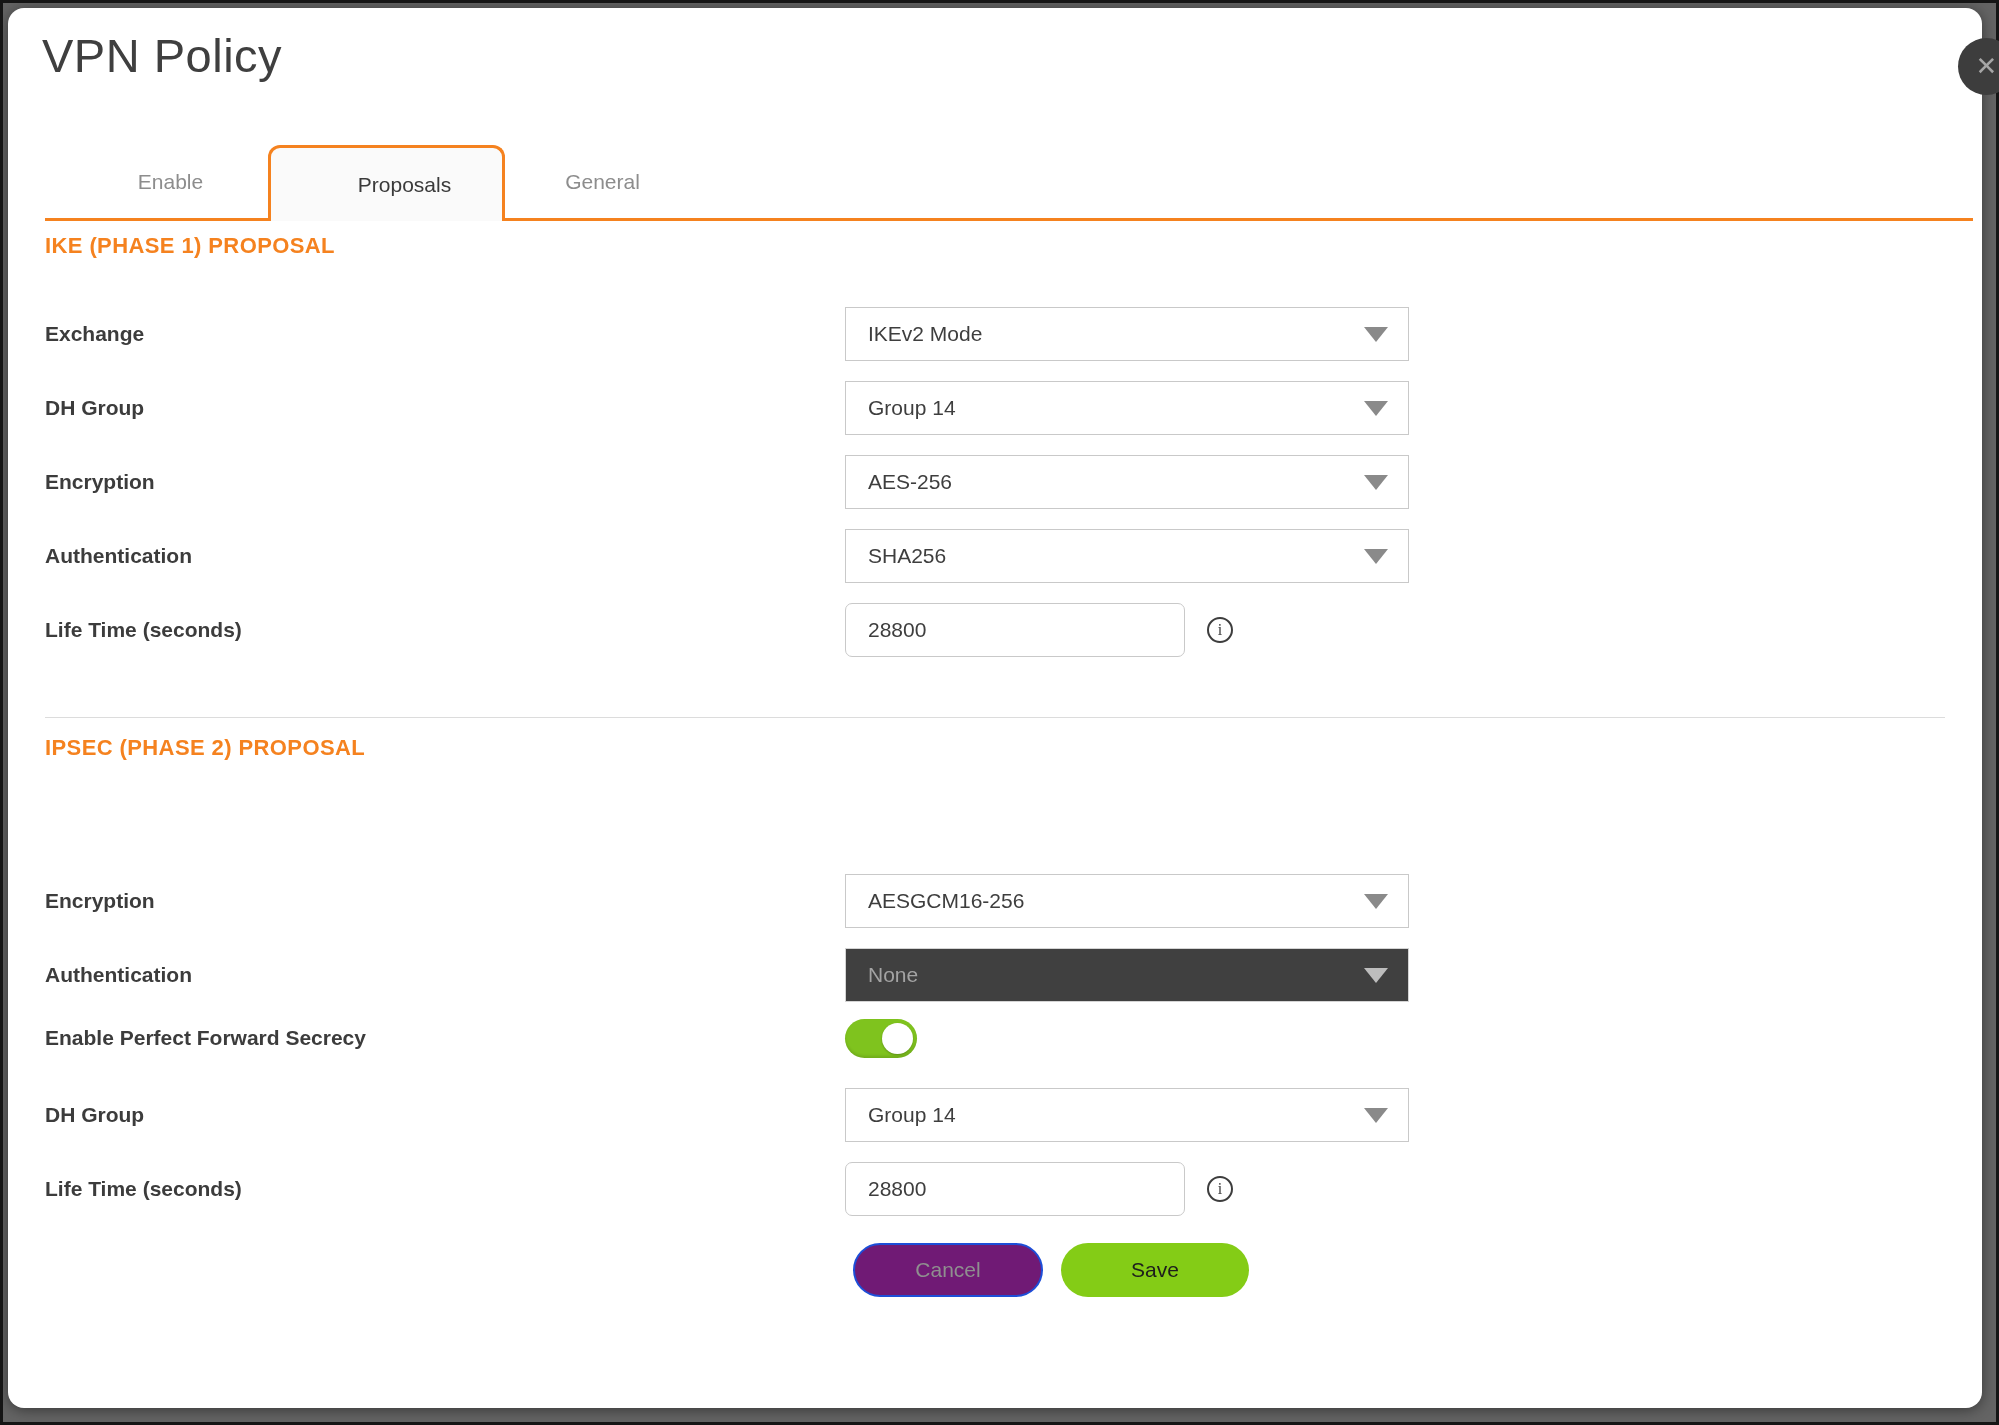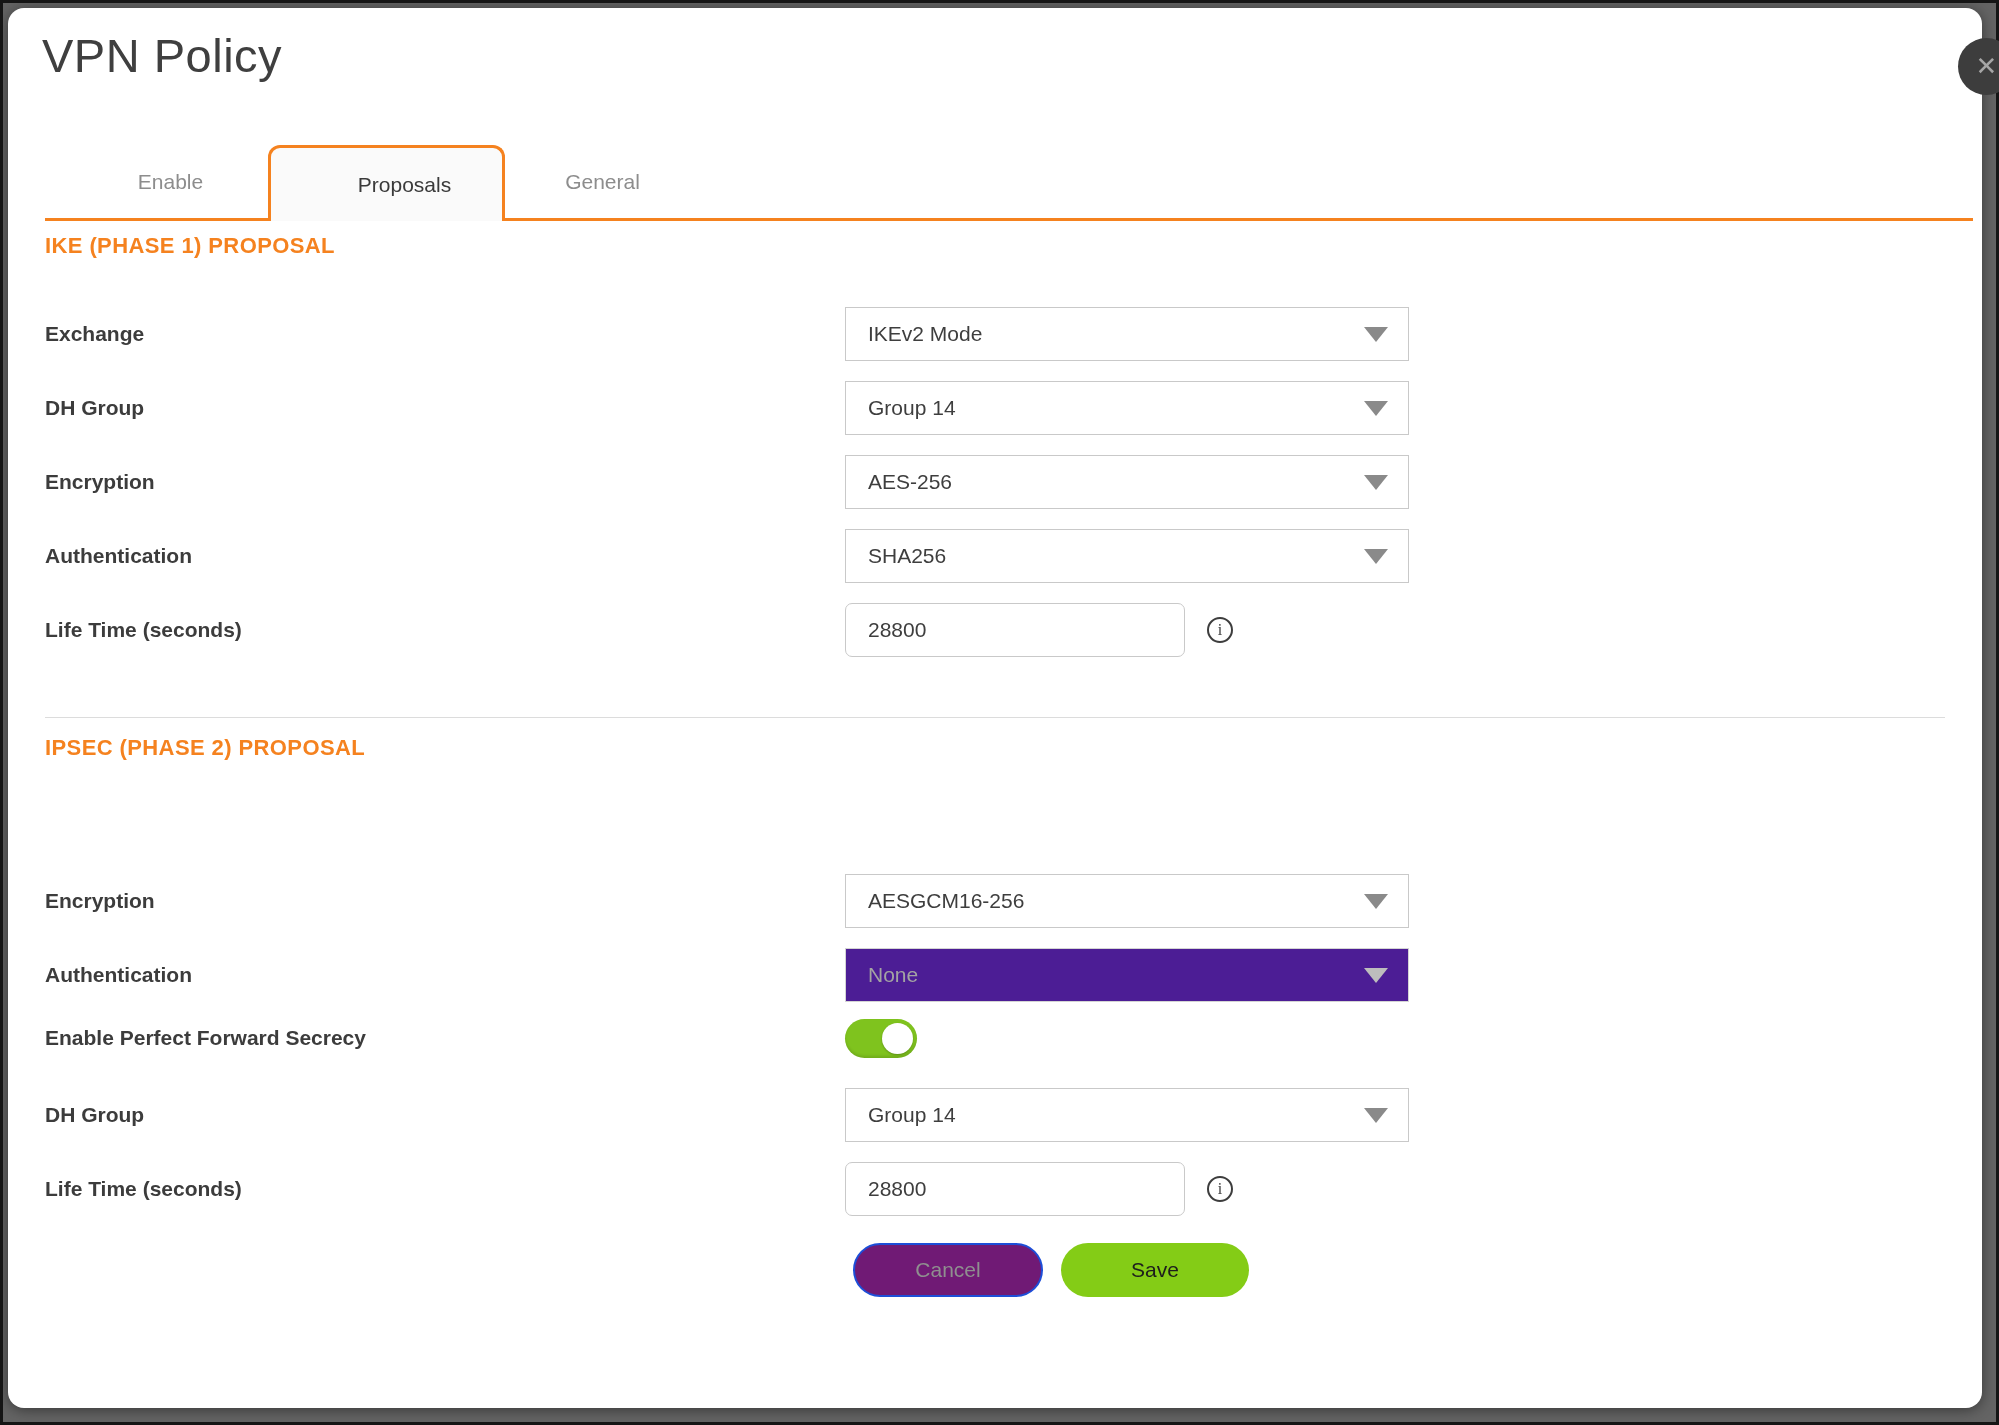--- a/index.html
+++ b/index.html
@@ -115,21 +115,21 @@
   .select .caret {
     position: absolute;
     right: 20px; top: 50%;
     margin-top: -7px;
     width: 0; height: 0;
     border-left: 12px solid transparent;
     border-right: 12px solid transparent;
     border-top: 15px solid #8a8a8a;
   }
   .select.disabled {
-    background: #4c1d95;
+    background: #404040;
     color: #a3a3a3;
     border-color: #d4d4d4;
     cursor: default;
   }
   .select.disabled .caret { border-top-color: #bdbdbd; }
   .text-input {
     width: 340px; height: 54px;
     border: 1.5px solid #c9c9c9;
     border-radius: 7px;
     box-sizing: border-box;

